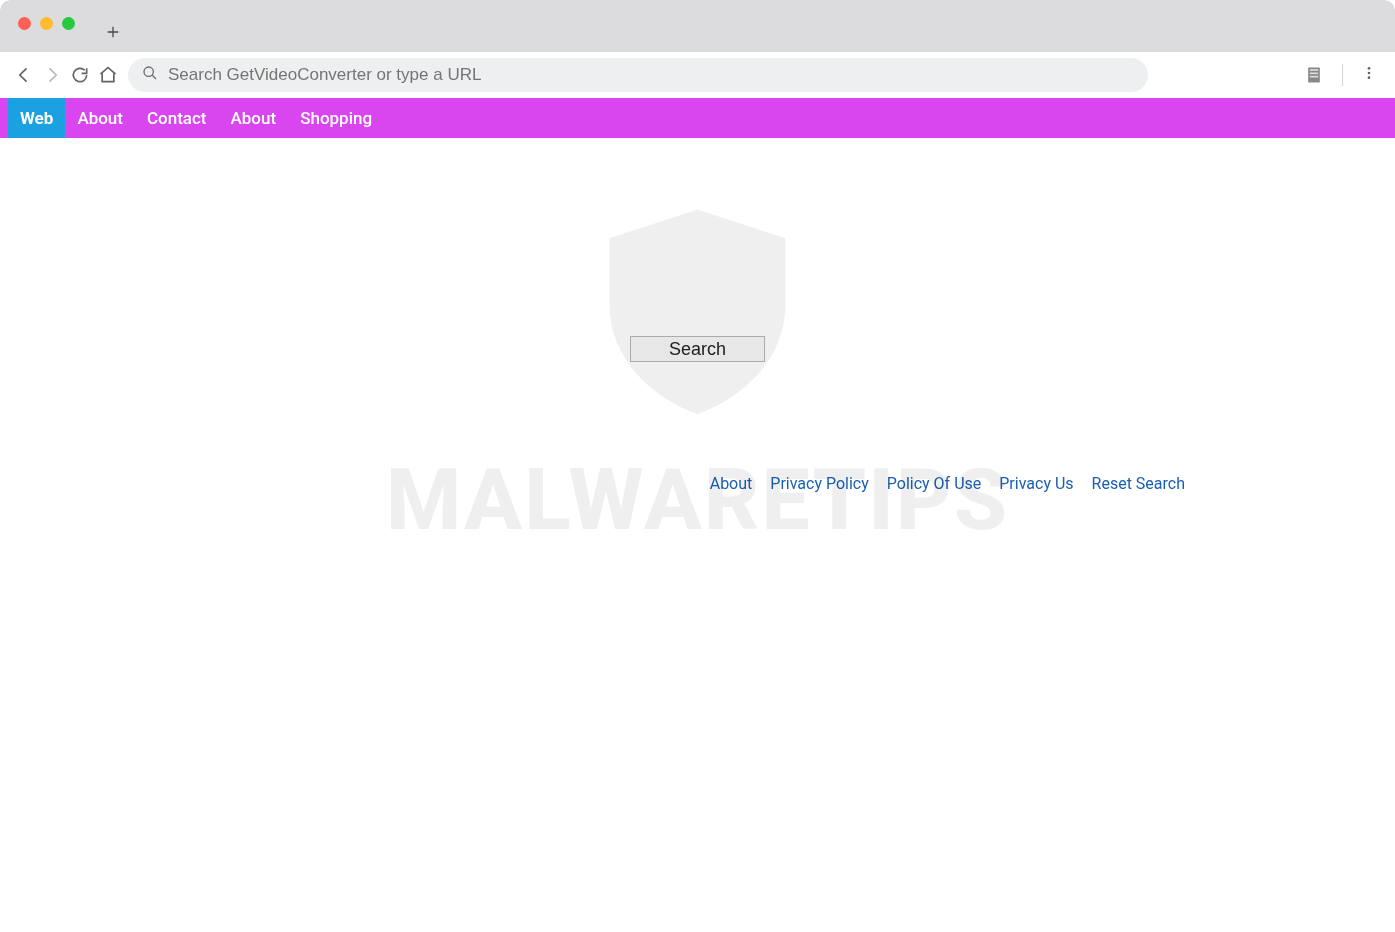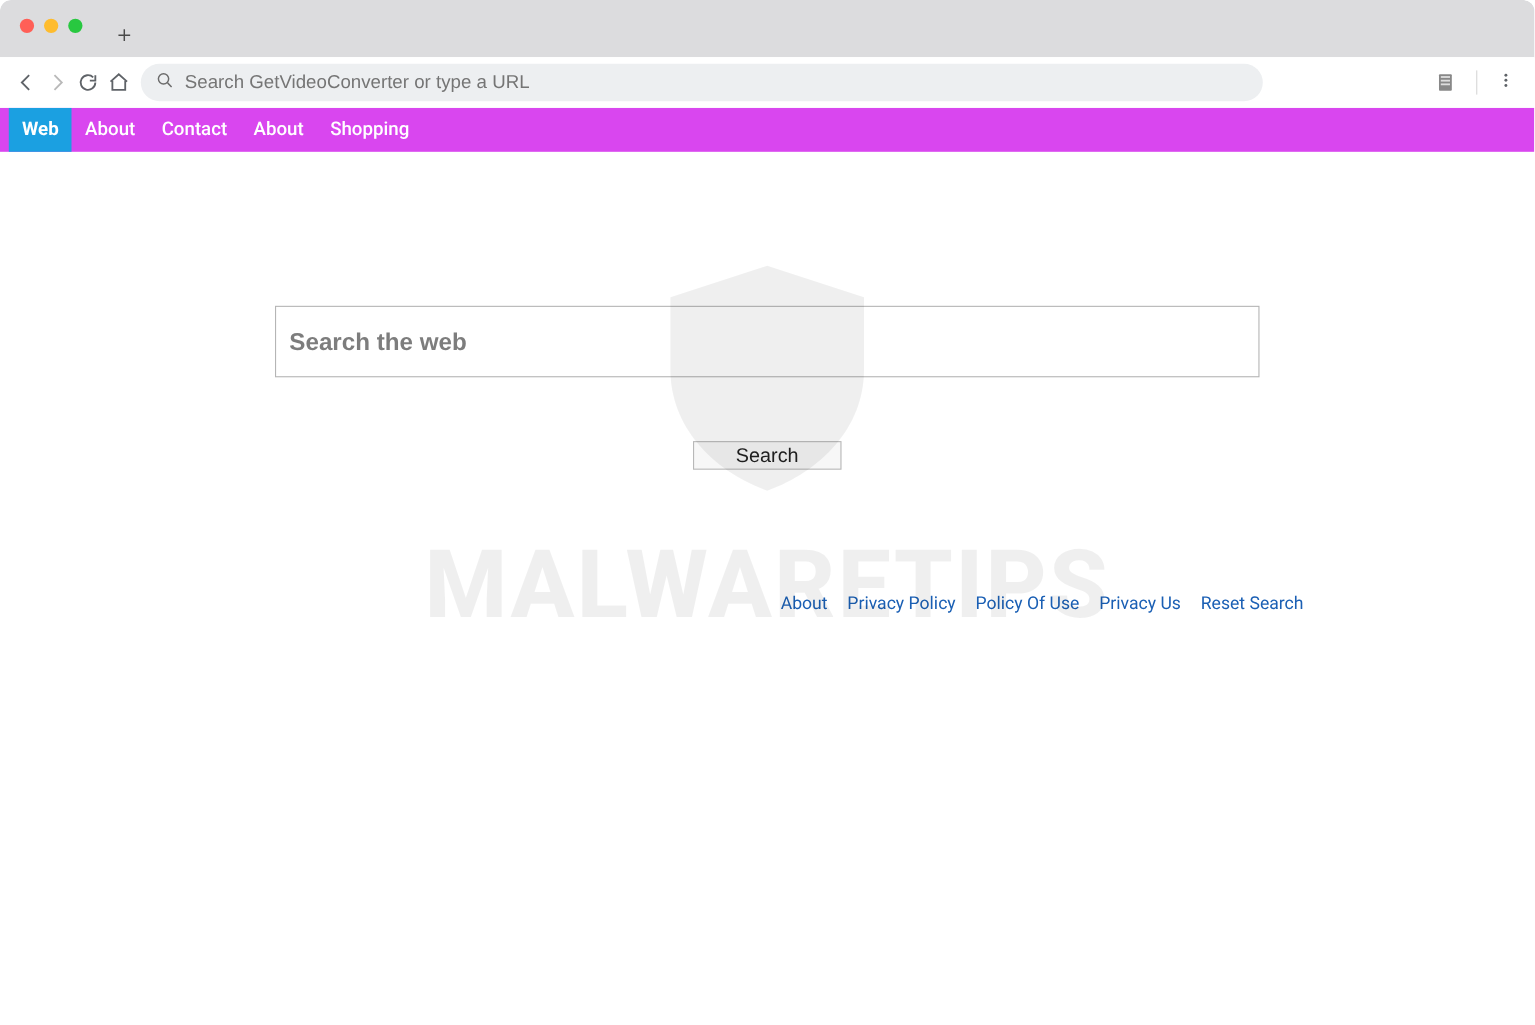--- a/index.html
+++ b/index.html
@@ -299,23 +299,20 @@
           <div class="shield">
             <svg viewBox="0 0 100 100" fill="#000">
               <path d="M50 5 L90 18 V48 C90 72 72 90 50 98 C28 90 10 72 10 48 V18 Z"></path>
               <path d="M50 20 L78 30 V48 C78 66 66 80 50 86 C34 80 22 66 22 48 V30 Z" fill="#fff" opacity="0.0"></path>
               <polyline points="30,45 45,60 72,32" stroke="#fff" stroke-width="10" fill="none" opacity="0"></polyline>
             </svg>
           </div>
           <div class="watermark-text">MALWARETIPS</div>
         </div>
 
-        <div class="search-box-wrap">
-          <input class="search-box" type="text" placeholder="Search the web" style="">
-        </div>
 
         <div class="search-btn-wrap">
           <button class="search-btn">Search</button>
         </div>
 
         <div class="footer-links">
           <a href="#">About</a>
           <a href="#">Privacy Policy</a>
           <a href="#">Policy Of Use</a>
           <a href="#">Privacy Us</a>

